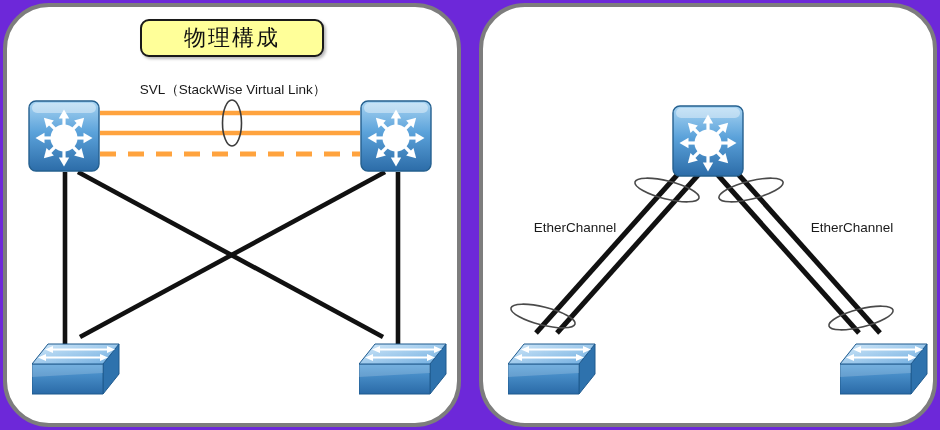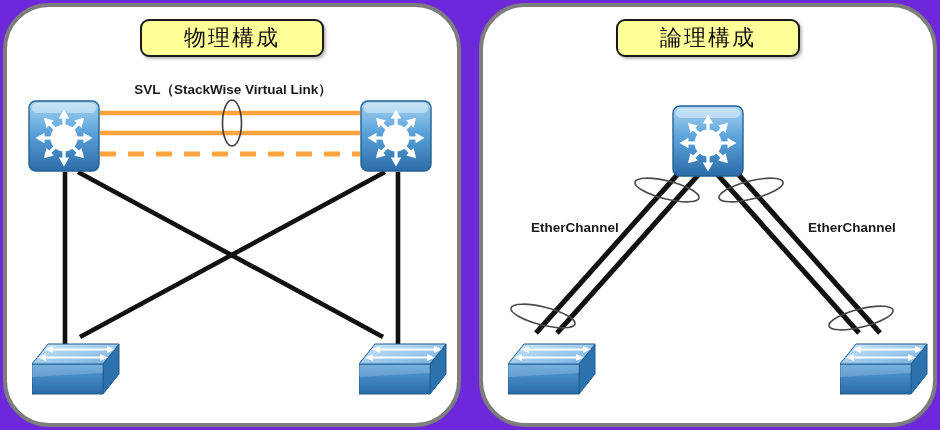--- a/index.html
+++ b/index.html
@@ -8,21 +8,21 @@
   .panel{position:absolute;top:3px;width:450px;height:416px;border:4px solid #7d7d7d;
          border-radius:46px;background:#fff;}
   .panel.left{left:3px;}
   .panel.right{left:479px;}
   .panel svg.diagram{position:absolute;left:0;top:0;}
   .title-box{position:absolute;top:12px;left:50%;transform:translateX(-50%);
              width:180px;height:34px;line-height:34px;text-align:center;
              background:#ffff99;border:2px solid #1a1a1a;border-radius:9px;
              font-size:22px;color:#111;letter-spacing:2px;
              box-shadow:2px 2px 3px rgba(0,0,0,0.28);z-index:3;}
-  .lbl{position:absolute;font-size:13.5px;font-weight:bold;color:#1a1a1a;
+  .lbl{position:absolute;font-size:13.5px;font-weight:normal;color:#1a1a1a;
        text-align:center;line-height:17px;z-index:2;}
   .lbl.svl{left:76px;top:74px;width:300px;}
   .lbl.dad{left:78px;top:155px;width:300px;}
   .lbl.ec-left{left:12px;top:212px;width:160px;}
   .lbl.ec-right{left:289px;top:212px;width:160px;}
 </style>
 </head>
 <body>
 
 <svg width="0" height="0" style="position:absolute" aria-hidden="true">
@@ -122,21 +122,20 @@
       <use href="#sym-l3" x="21" y="93" width="72" height="72"></use>
       <use href="#sym-l3" x="353" y="93" width="72" height="72"></use>
       <use href="#sym-sw" x="25" y="336" width="88" height="52"></use>
       <use href="#sym-sw" x="352" y="336" width="88" height="52"></use>
     </svg>
 
     <div class="lbl svl">SVL（StackWise Virtual Link）</div>
   </section>
 
   <section class="panel right">
-    <div class="title-box">論理構成</div>
 
     <svg class="diagram" width="450" height="416" viewBox="0 0 450 416">
 
       <g stroke="#111" stroke-width="5">
         <line x1="195" y1="167" x2="53" y2="326"></line>
         <line x1="216" y1="167" x2="74" y2="326"></line>
         <line x1="234" y1="167" x2="376" y2="326"></line>
         <line x1="255" y1="167" x2="397" y2="326"></line>
       </g>
 

